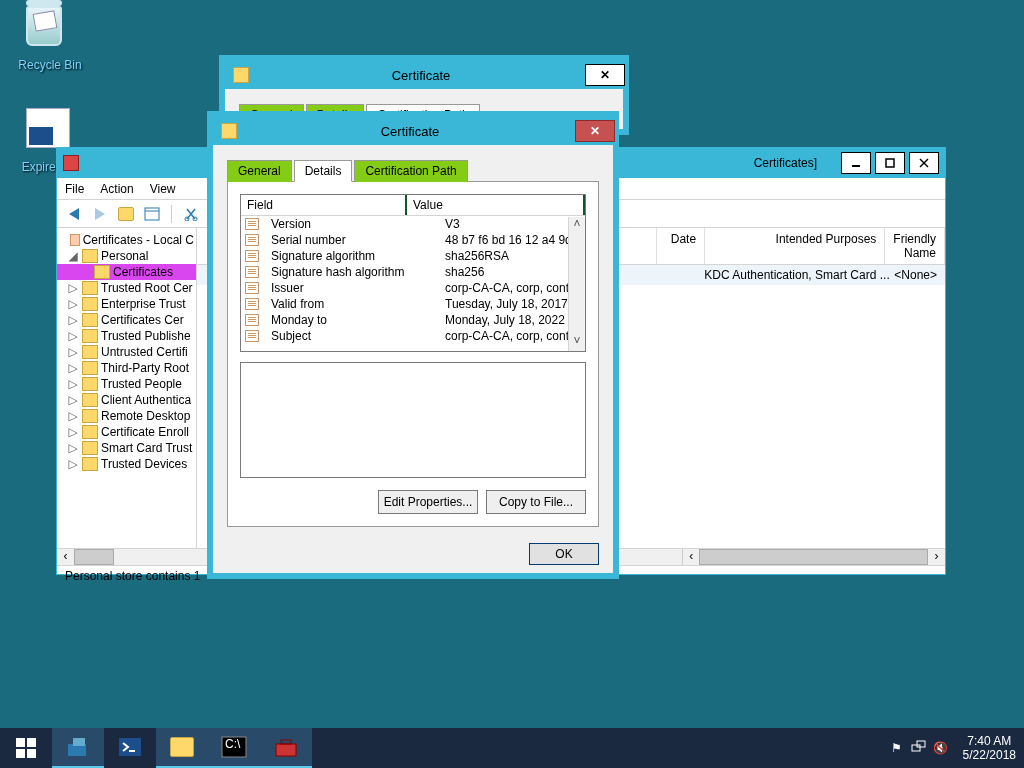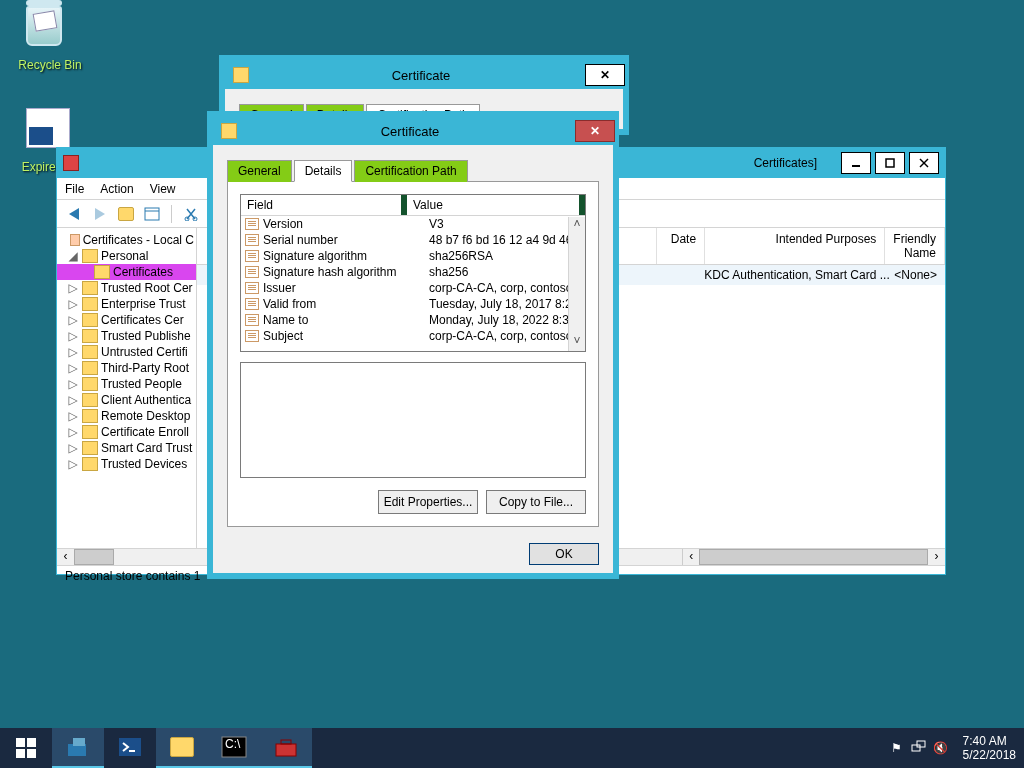--- a/index.html
+++ b/index.html
@@ -1,29 +1,29 @@
 <!DOCTYPE html>
 <html><head>
 <meta charset="utf-8">
 <style>
 *{box-sizing:border-box;margin:0;padding:0;font-family:"Segoe UI",Tahoma,sans-serif;font-size:12px;}
 body{width:1024px;height:768px;background:#1a6b7e;position:relative;overflow:hidden;}
-.desktop-icon{position:absolute;width:70px;text-align:center;color:#bef264;cursor:pointer;}
+.desktop-icon{position:absolute;width:70px;text-align:center;color:#7dd3fc;cursor:pointer;}
 .desktop-icon .ico{width:48px;height:48px;margin:0 auto 4px;}
 .desktop-icon span{display:block;text-shadow:1px 1px 2px #000;}
 
 
 .taskbar{position:absolute;bottom:0;left:0;right:0;height:40px;background:#1a2940;display:flex;align-items:center;}
 .start-btn{width:52px;height:40px;background:#1a2940;display:flex;align-items:center;justify-content:center;}
 .start-btn svg{fill:#fff;}
 .task-item{width:52px;height:40px;display:flex;align-items:center;justify-content:center;border-bottom:2px solid transparent;}
 .task-item.active{background:#2a4a6a;border-bottom:2px solid #5ac8e8;}
 .tray{margin-left:auto;display:flex;align-items:center;height:40px;padding:0 8px;color:#fff;}
 .tray-ico{margin:0 4px;}
-.tray-time{text-align:left;margin-left:10px;line-height:1.2;}
+.tray-time{text-align:center;margin-left:10px;line-height:1.2;}
 
 
 .mmc{position:absolute;left:56px;top:147px;width:890px;height:428px;background:#fff;border:1px solid #3ab6d6;}
 .mmc-title{height:30px;background:#3ab6d6;display:flex;align-items:center;padding:0 6px;color:#000;}
 .mmc-title .ico{width:16px;height:16px;margin-right:6px;}
 .title-spacer{flex:1;}
 .winbtn{width:30px;height:22px;border:1px solid #000;background:#fff;margin-left:4px;display:flex;align-items:center;justify-content:center;cursor:pointer;}
 .mmc-menus{height:22px;display:flex;align-items:center;padding:0 8px;gap:16px;border-bottom:1px solid #d4d4d4;}
 .mmc-menus span{cursor:pointer;}
 .mmc-toolbar{height:28px;display:flex;align-items:center;gap:4px;padding:0 6px;border-bottom:1px solid #d4d4d4;}
@@ -52,23 +52,23 @@
 .cert-body{padding:8px 14px;}
 .tabs{display:flex;border-bottom:1px solid #999;margin-top:6px;}
 .tab{padding:3px 10px;border:1px solid #999;border-bottom:none;background:#84cc16;margin-right:2px;cursor:pointer;position:relative;top:1px;}
 .tab.active{background:#fff;border-bottom:1px solid #fff;}
 .tab-content{background:#fff;border:1px solid #999;border-top:none;padding:12px;}
 .show-row{display:flex;align-items:center;margin-bottom:10px;}
 .show-row label{margin-right:10px;}
 .show-row select{width:180px;height:22px;border:1px solid #7a7a7a;background:#fff;}
 .details-list{border:1px solid #7a7a7a;background:#fff;height:158px;overflow:hidden;position:relative;}
 .dl-header{display:flex;border-bottom:1px solid #d4d4d4;background:#fff;}
-.dl-header div{padding:3px 6px;border-right:6px solid #14532d;}
+.dl-header div{padding:3px 6px;border-right:2px solid #14532d;}
 .dl-body{overflow:hidden;}
-.dl-row{display:flex;padding:1px 0;}
+.dl-row{display:flex;padding:1px 0;gap:8px;}
 .dl-row .fico2{width:14px;height:12px;margin:1px 4px;background:#fff;border:1px solid #c96;display:inline-block;position:relative;}
 .dl-row .fico2::after{content:"";position:absolute;left:2px;top:2px;right:2px;height:1px;background:#c96;box-shadow:0 2px #c96,0 4px #c96;}
 .dl-row .f{width:166px;white-space:nowrap;}
 .dl-row .v{flex:1;white-space:nowrap;overflow:hidden;}
 .dl-scroll{position:absolute;right:0;top:22px;bottom:0;width:17px;background:#f0f0f0;border-left:1px solid #d4d4d4;}
 .dl-scroll .up,.dl-scroll .dn{height:17px;background:#f0f0f0;text-align:center;line-height:15px;color:#555;}
 .dl-scroll .dn{position:absolute;bottom:0;left:0;right:0;}
 .value-box{border:1px solid #7a7a7a;background:#fff;height:116px;margin-top:10px;}
 .btn-row{display:flex;justify-content:flex-end;gap:8px;margin-top:12px;}
 .btn{min-width:100px;height:24px;border:1px solid #7a7a7a;background:#efefef;cursor:pointer;}
@@ -331,21 +331,21 @@
               <span class="f">Issuer</span>
               <span class="v">corp-CA-CA, corp, contoso, com</span>
             </div>
             <div class="dl-row">
               <span class="fico2"></span>
               <span class="f">Valid from</span>
               <span class="v">Tuesday, July 18, 2017 8:23:...</span>
             </div>
             <div class="dl-row">
               <span class="fico2"></span>
-              <span class="f">Name to</span>
+              <span class="f">Monday to</span>
               <span class="v">Monday, July 18, 2022 8:33:2...</span>
             </div>
             <div class="dl-row">
               <span class="fico2"></span>
               <span class="f">Subject</span>
               <span class="v">corp-CA-CA, corp, contoso, com</span>
             </div>
           </div>
         <div class="dl-scroll">
             <div class="up">˄</div>

